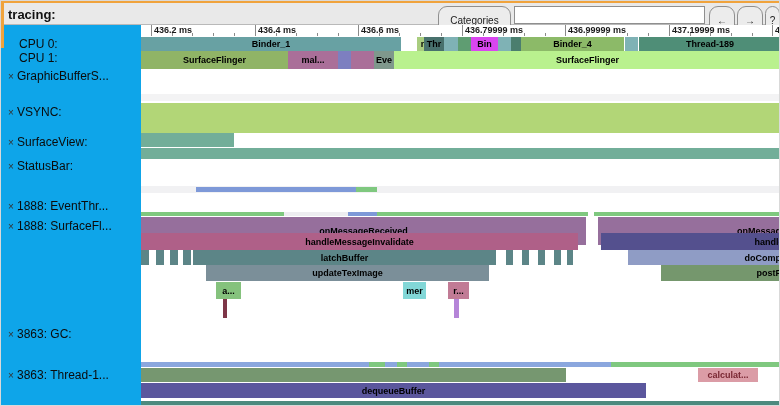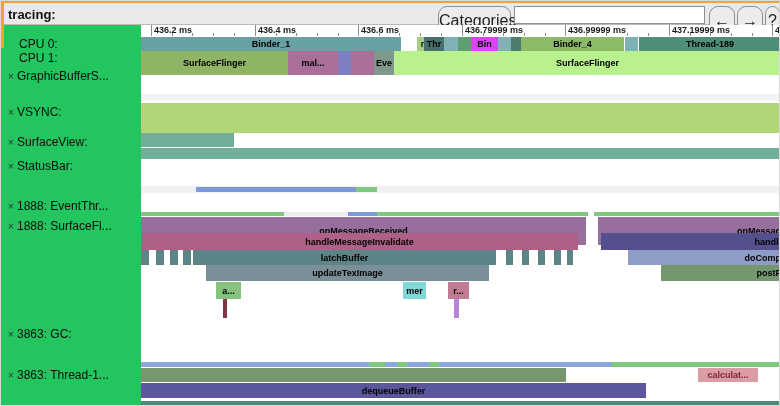--- a/index.html
+++ b/index.html
@@ -5,30 +5,30 @@
   * { margin:0; padding:0; box-sizing:border-box; }
   body { font-family:"Liberation Sans", sans-serif; background:#ffffff; }
   #app { position:relative; width:780px; height:406px; overflow:hidden; background:#ffffff; border:1px solid #d9d9d9; }
 
   
   #topbar { position:absolute; left:0; top:0; width:780px; height:24px;
             background:#e9e9e9; border-top:2px solid #f0a33c; border-bottom:1px solid #b9b9b9; }
   #orange-edge { position:absolute; left:0; top:0; width:3px; height:47px; background:#f0a33c; z-index:5; }
   #title { position:absolute; left:7px; top:4px; font-size:13px; color:#111; font-weight:bold; letter-spacing:0; }
   .tb-btn { position:absolute; top:3px; height:29px; background:#ececec; border:1px solid #8f8f8f;
-            font-size:16px; color:#222; text-align:center; line-height:16px; border-radius:9px; }
+            font-size:10px; color:#222; text-align:center; line-height:16px; border-radius:9px; }
   #categories-btn { left:437px; width:73px; }
   #search-box { position:absolute; left:513px; top:3px; width:191px; height:18px; background:#ffffff;
                 border:1px solid #8f8f8f; font-size:11px; padding:1px 3px; }
   #prev-btn { left:708px; width:26px; }
   #next-btn { left:736px; width:26px; }
   #help-btn { left:764px; width:15px; }
 
   
-  #sidebar { position:absolute; left:0; top:24px; width:148px; height:382px; background:#22c55e; border-right:1px solid #9aa0aa; }
+  #sidebar { position:absolute; left:0; top:24px; width:148px; height:382px; background:#0ea5e9; border-right:1px solid #9aa0aa; }
   .side-row { position:absolute; left:0; width:140px; font-size:12px; color:#0b0b0b; white-space:nowrap; overflow:hidden; }
   .side-row .close { display:inline-block; width:12px; font-size:10px; color:#333; text-align:center; cursor:default; }
   .side-row .lbl { display:inline-block; }
   .side-row.nocol { padding-left:18px; }
   .side-row.col { padding-left:4px; }
 
   
   #timeline { position:absolute; left:140px; top:24px; width:640px; height:382px; background:#ffffff; }
   #ruler { position:absolute; left:0; top:0; width:640px; height:11px; background:#ffffff; }
   .maj-line { position:absolute; top:0; width:1px; height:11px; background:#8a8a8a; }
@@ -115,21 +115,21 @@
         <div class="slice" style="left: 283px; width: 20px; background: rgb(72, 113, 109);">Thr</div>
         <div class="slice" style="left: 303px; width: 14px; background: rgb(127, 178, 181);"></div>
         <div class="slice" style="left: 317px; width: 13px; background: rgb(95, 157, 114);"></div>
         <div class="slice" style="left: 330px; width: 27px; background: #d946ef;">Bin</div>
         <div class="slice" style="left: 357px; width: 13px; background: rgb(127, 178, 181);"></div>
         <div class="slice" style="left: 370px; width: 10px; background: rgb(75, 126, 110);"></div>
         <div class="slice" style="left: 380px; width: 103px; background: rgb(140, 186, 104);">Binder_4</div>
         <div class="slice" style="left: 484px; width: 13px; background: rgb(127, 178, 181);"></div>
         <div class="slice" style="left: 498px; width: 142px; background: rgb(79, 142, 119);">Thread-189</div>
       </div>
-      <div class="trow" style="top: 26px; height: 24px; padding-left: 12px;">
+      <div class="trow" style="top: 26px; height: 18px; padding-left: 12px;">
         <div class="slice" style="left: 0px; width: 147px; background: rgb(144, 180, 102);">SurfaceFlinger</div>
         <div class="slice" style="left: 147px; width: 50px; background: rgb(170, 111, 153);">mal...</div>
         <div class="slice" style="left: 197px; width: 13px; background: rgb(125, 127, 192);"></div>
         <div class="slice" style="left: 210px; width: 23px; background: rgb(170, 111, 153);"></div>
         <div class="slice" style="left: 233px; width: 20px; background: rgb(127, 152, 140);">Eve</div>
         <div class="slice" style="left: 253px; width: 387px; background: rgb(185, 241, 142);">SurfaceFlinger</div>
       </div>
       <div class="trow" style="top: 69px; height: 7px;">
         <div class="slice" style="left: 0px; width: 640px; background: rgb(243, 243, 244);"></div>
       </div>

